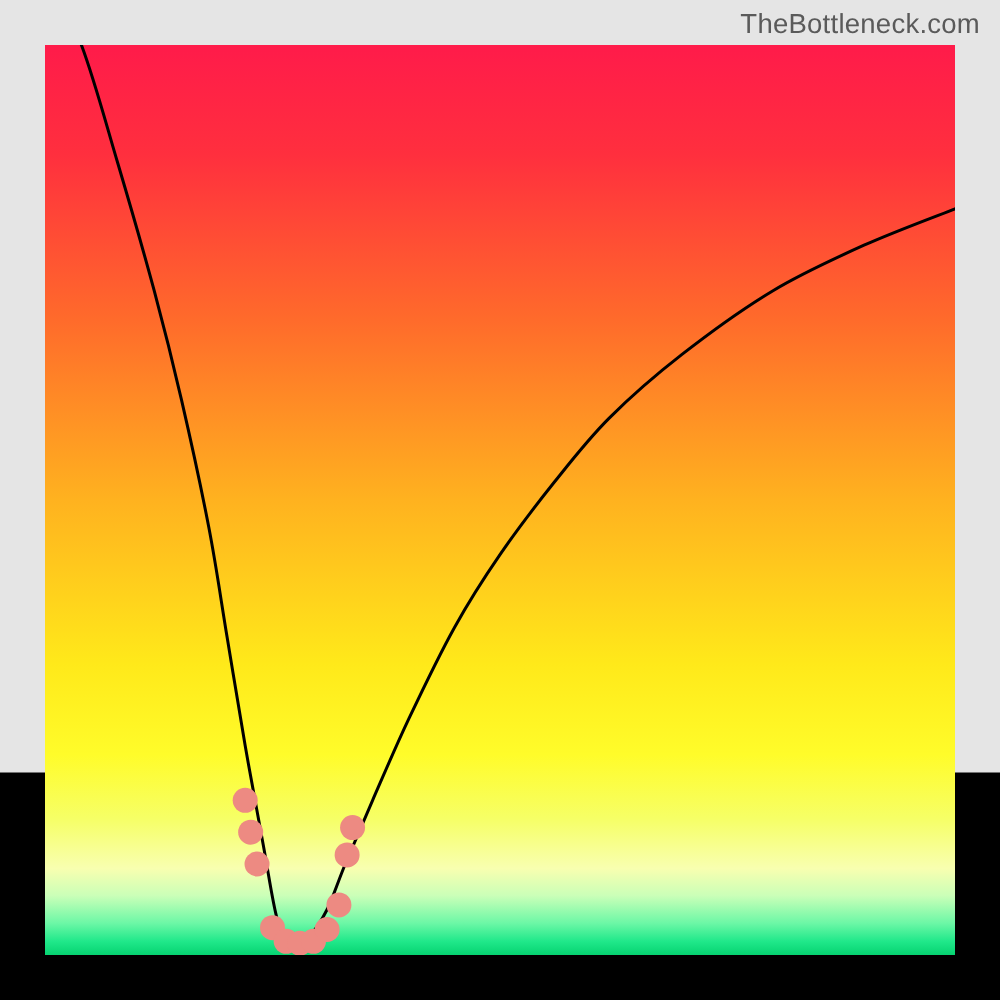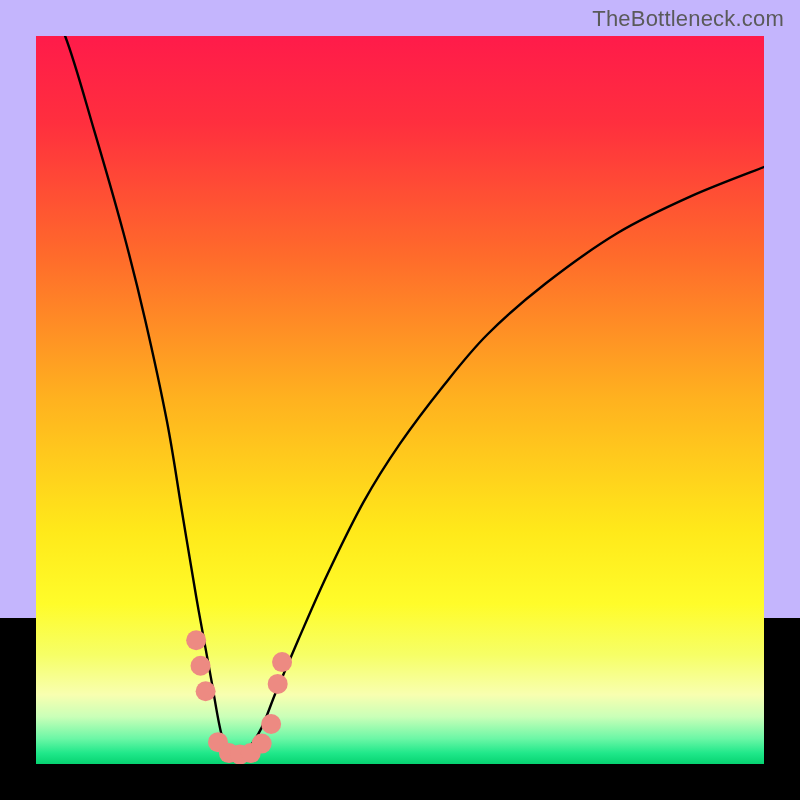--- a/index.html
+++ b/index.html
@@ -9,21 +9,21 @@
     height: 800px;
     background: #000;
     overflow: hidden;
   }
   .frame {
     position: absolute;
     left: 0;
     top: 0;
     width: 800px;
     height: 618px;
-    background: #c4b5fd;
+    background: #e5e5e5;
   }
   .plot-area {
     position: absolute;
     left: 36px;
     top: 36px;
     width: 728px;
     height: 728px;
     overflow: hidden;
   }
   .gradient {

